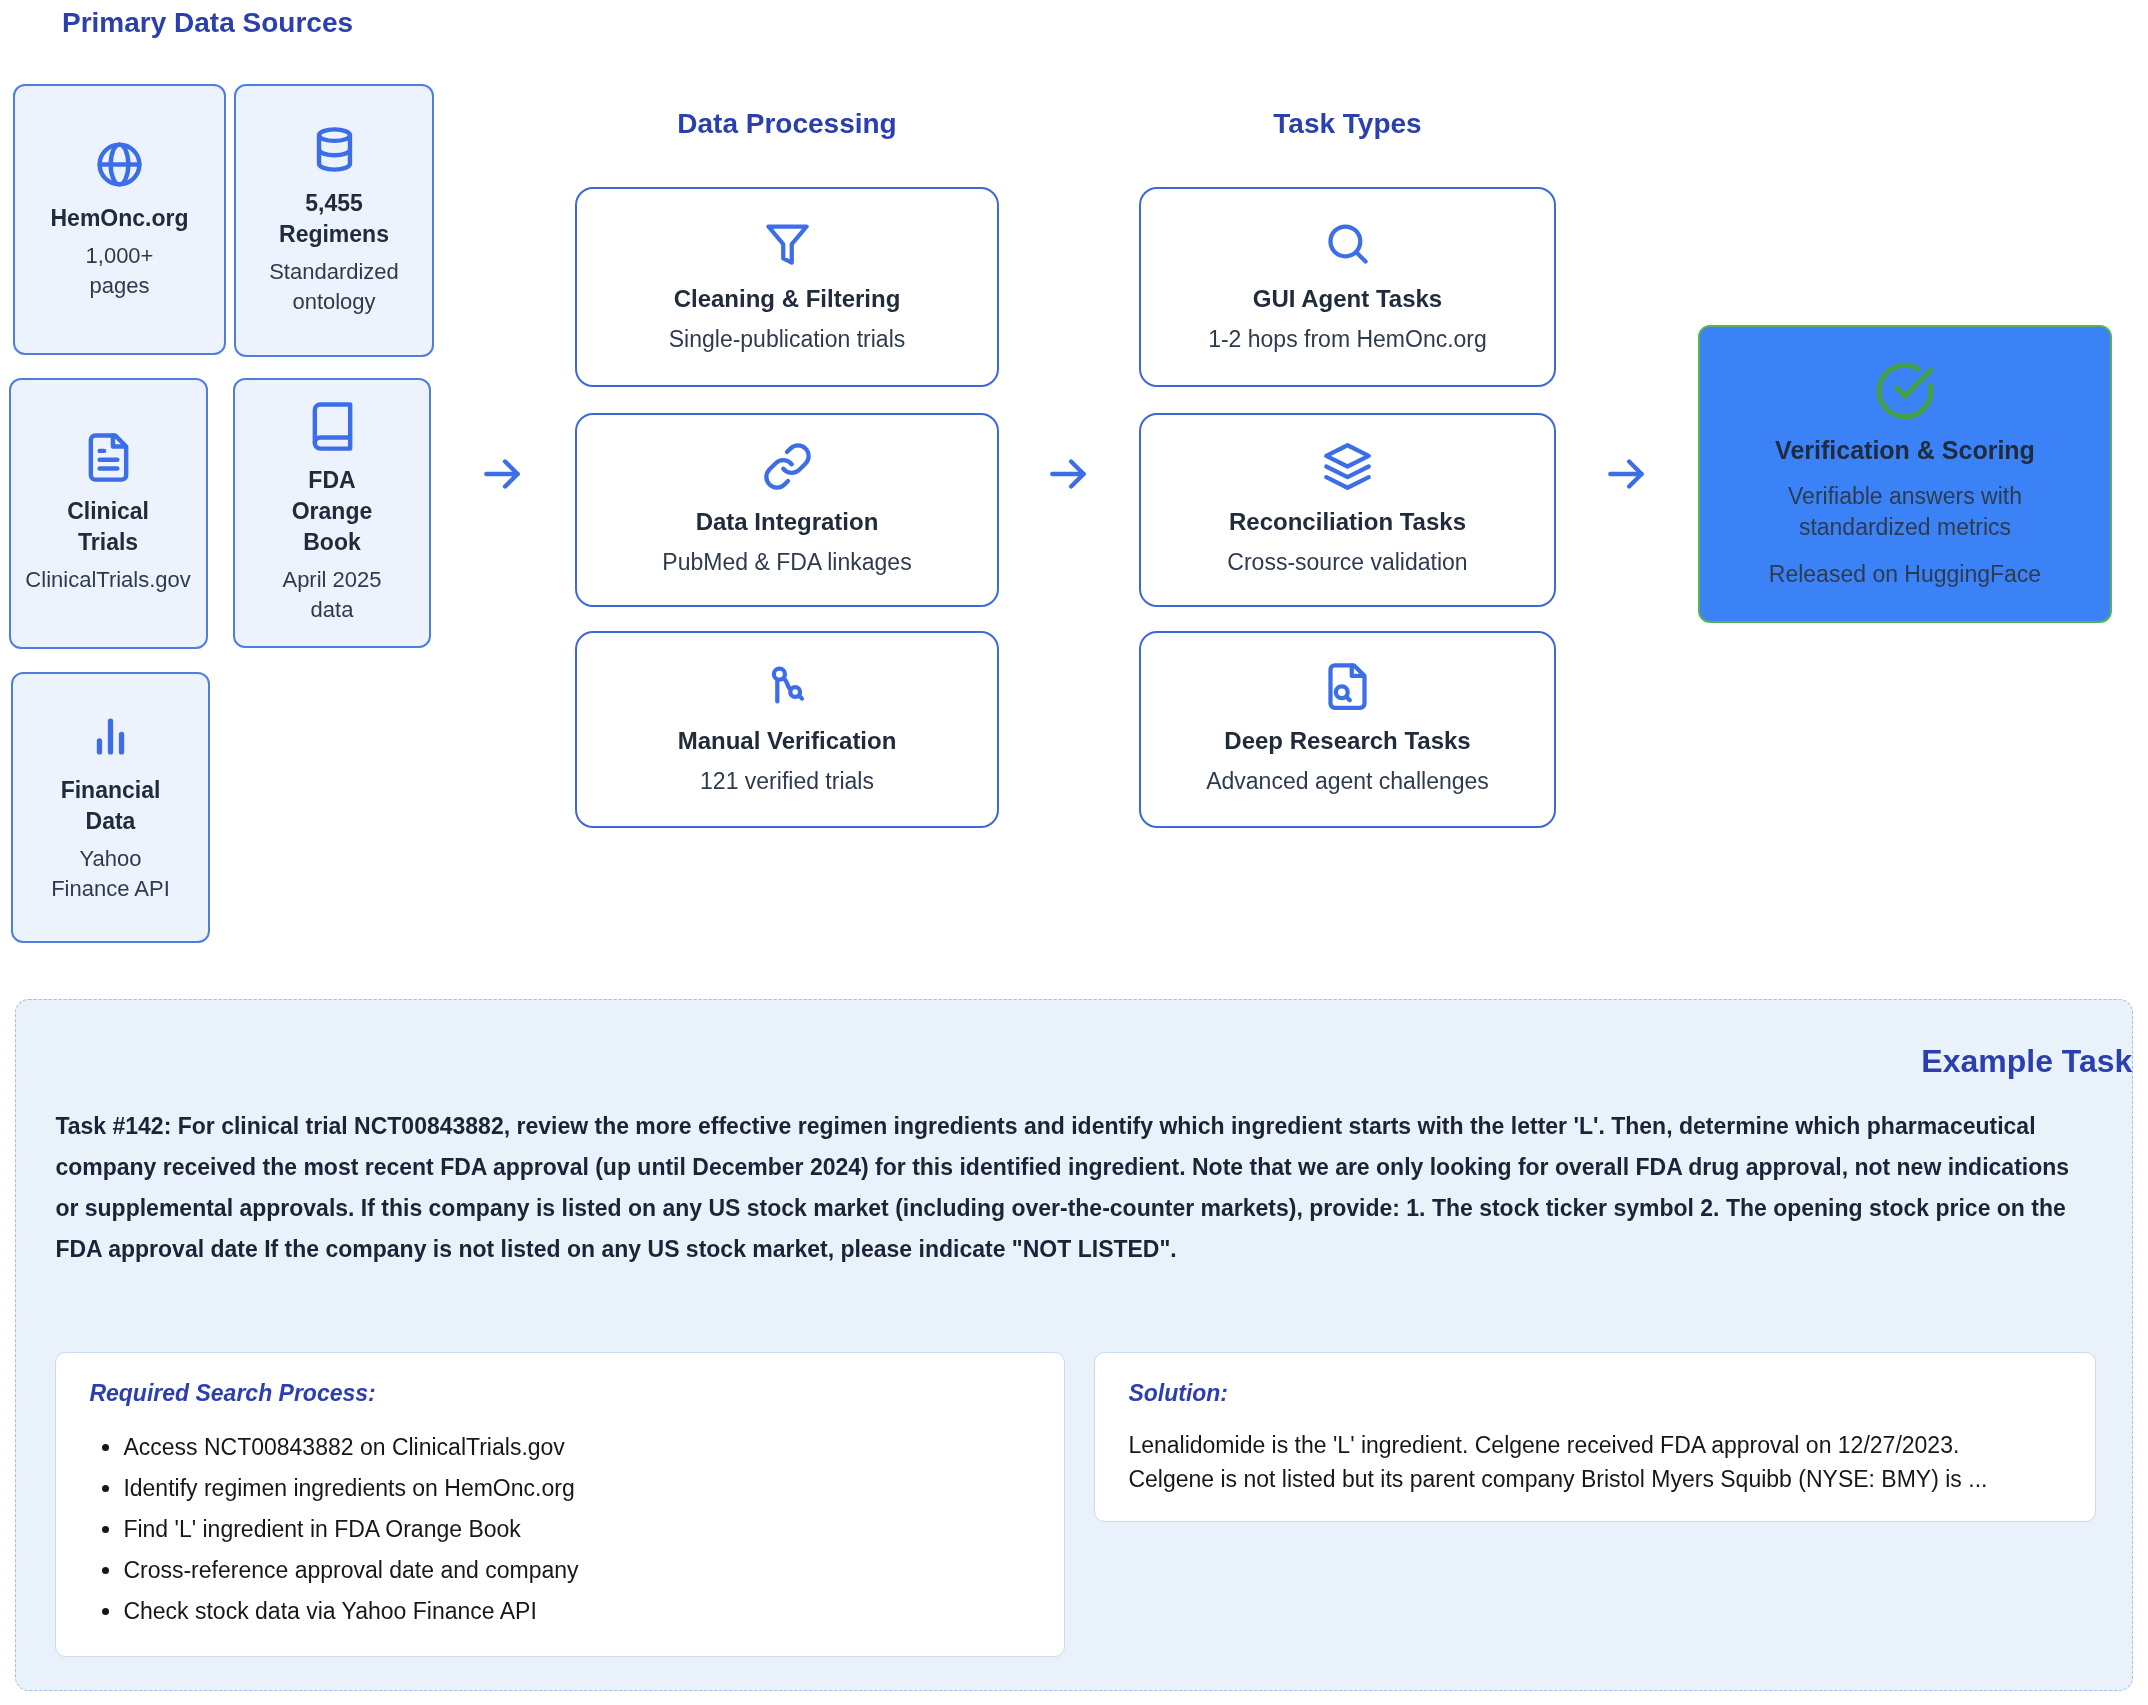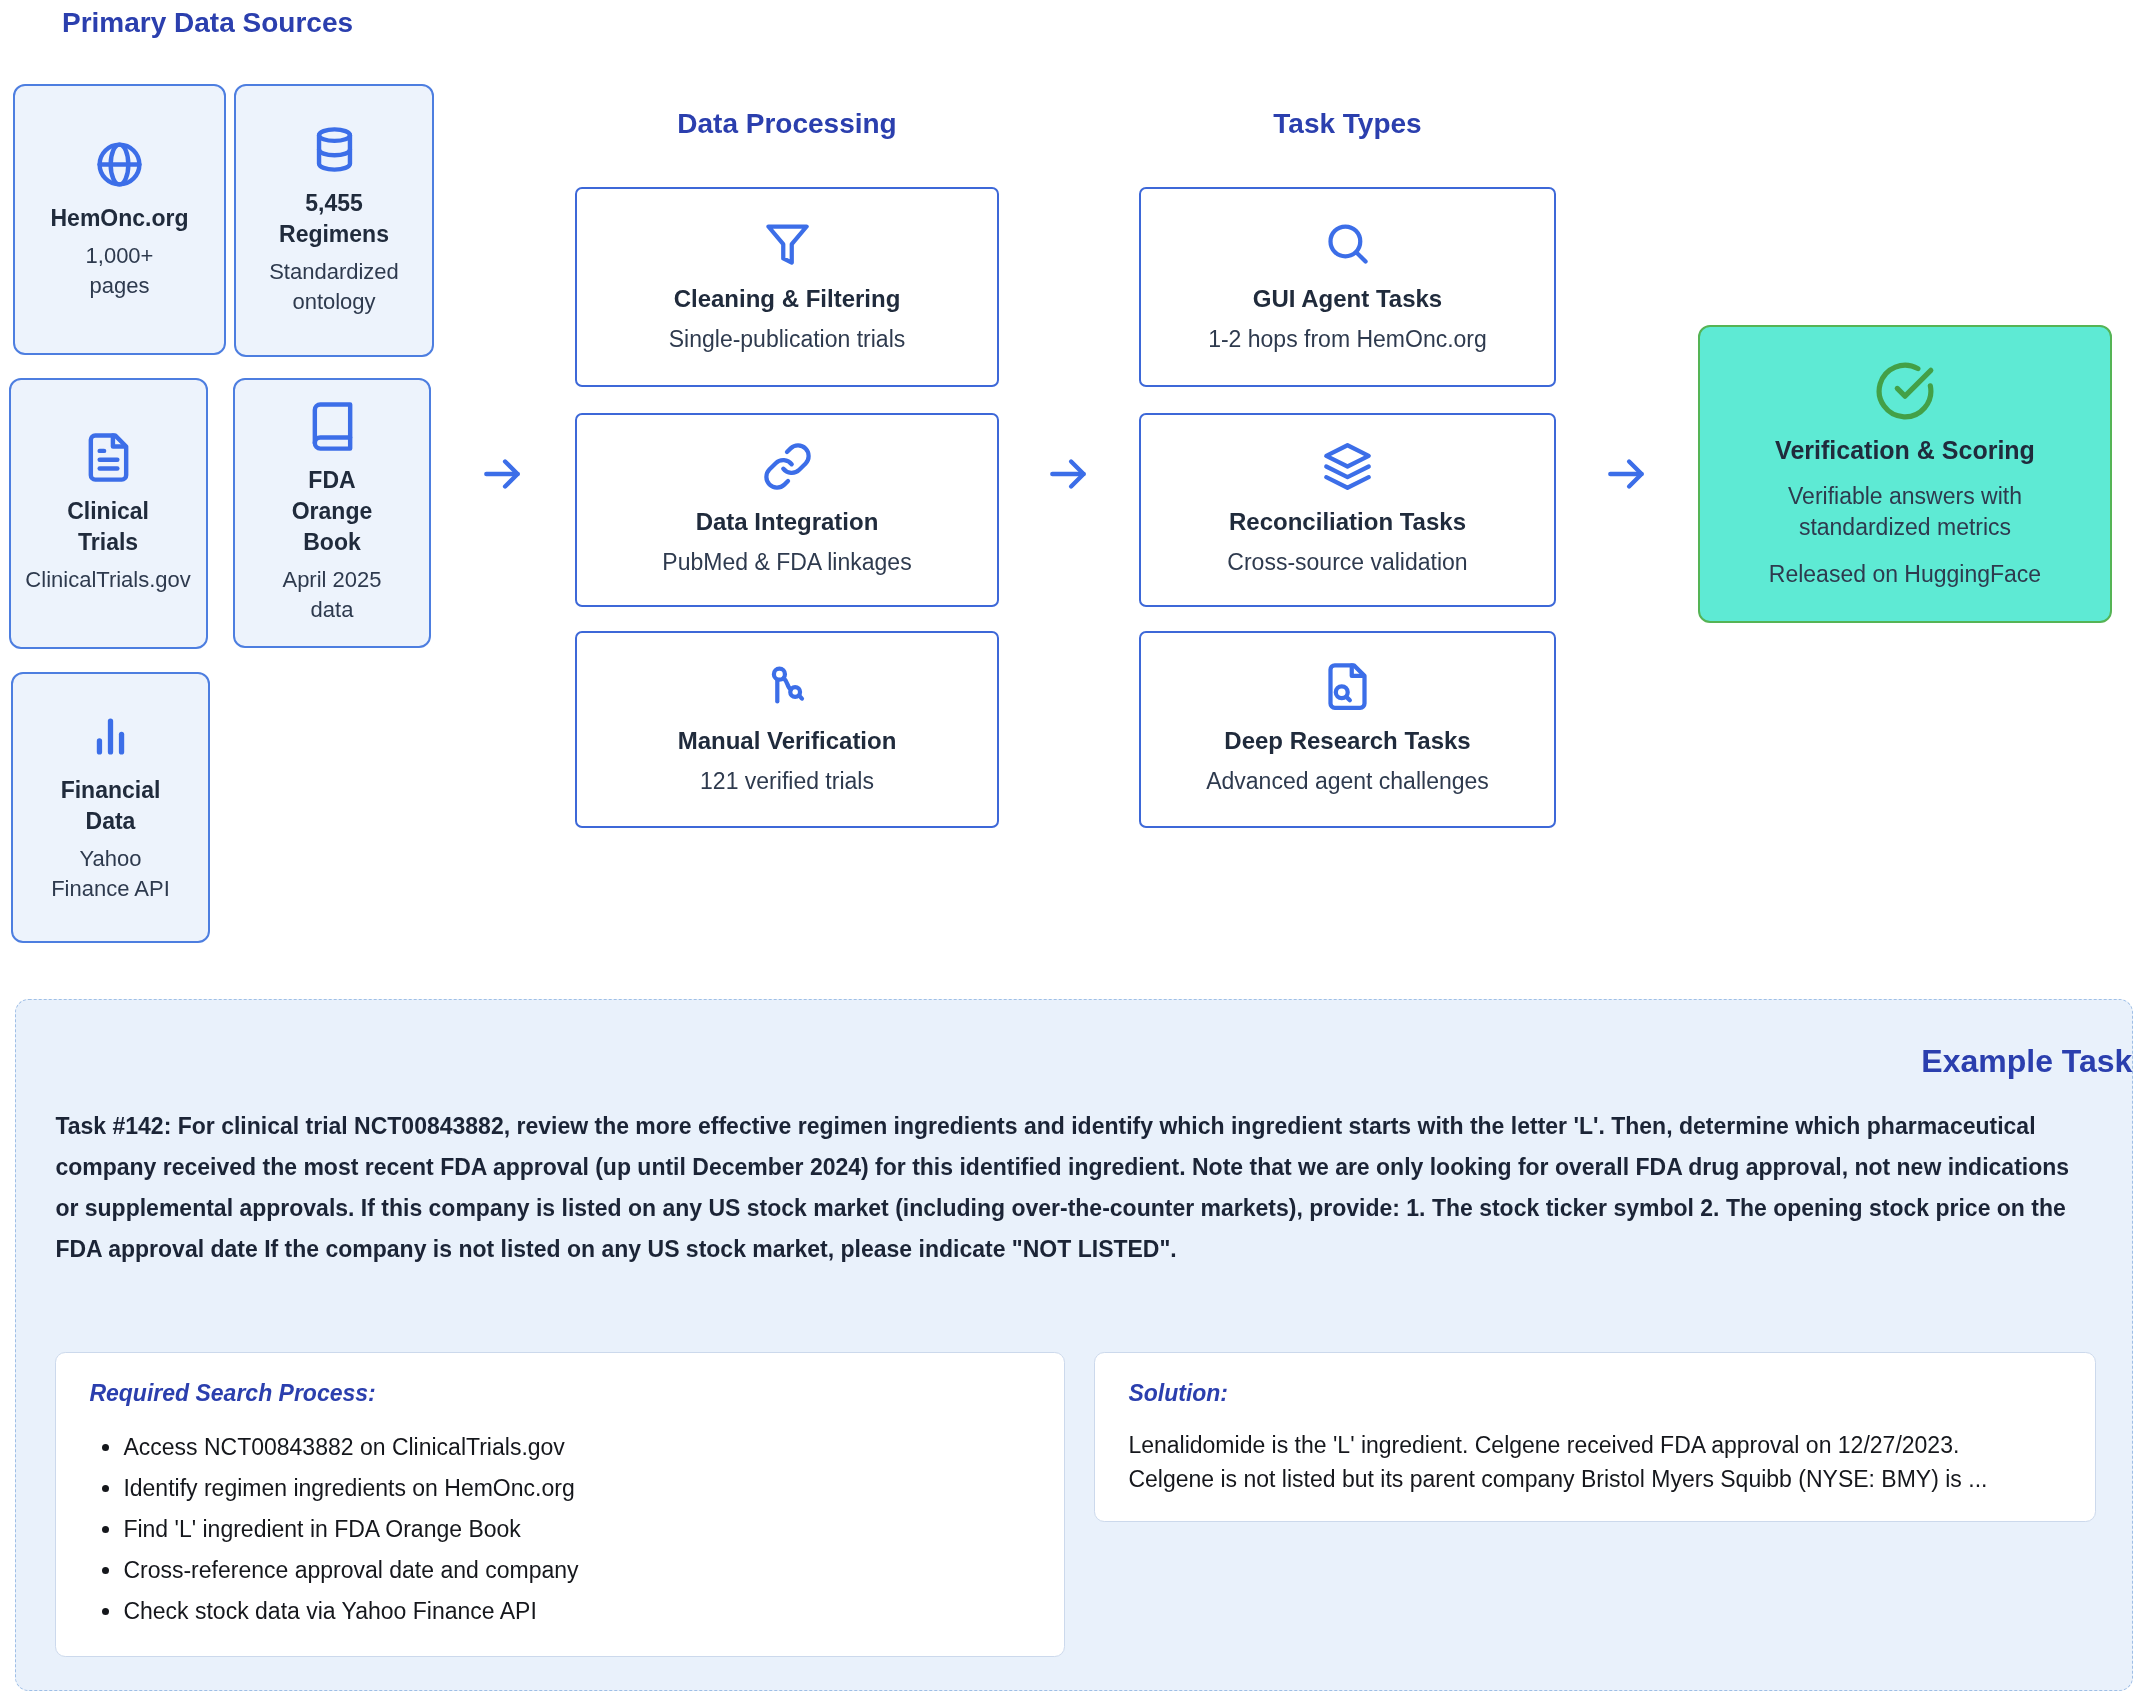--- a/index.html
+++ b/index.html
@@ -16,22 +16,22 @@
     font-size:28px; font-weight:bold; color:#2b3fae; text-align:center;
   }
   .sec-h.left { text-align:left; }
 
   
   .card {
     border-radius:12px; display:flex; flex-direction:column;
     align-items:center; justify-content:center; text-align:center;
   }
   .scard { background:#edf3fc; border:2.6px solid #4d7ee0; }
-  .pcard { background:#ffffff; border:2.6px solid #3d68d8; border-radius:7px; }
-  .vcard { background:#5eead4; border:2.6px solid #55b455; }
+  .pcard { background:#ffffff; border:2.6px solid #3d68d8; border-radius:18px; }
+  .vcard { background:#3b82f6; border:2.6px solid #55b455; }
 
   .icon { display:block; color:#3c6ee8; line-height:0; }
   .icon svg { display:block; }
   .icon.green { color:#43a047; }
 
   .ctitle { font-weight:bold; font-size:23px; line-height:1.35; color:#202b3c; margin-top:12px; }
   .csub   { font-size:22px; line-height:1.38; color:#2e3a4e; margin-top:6.8px; }
   .w152   { width:130px; }
 
   .pcard .ctitle { font-size:24px; margin-top:13.7px; }

